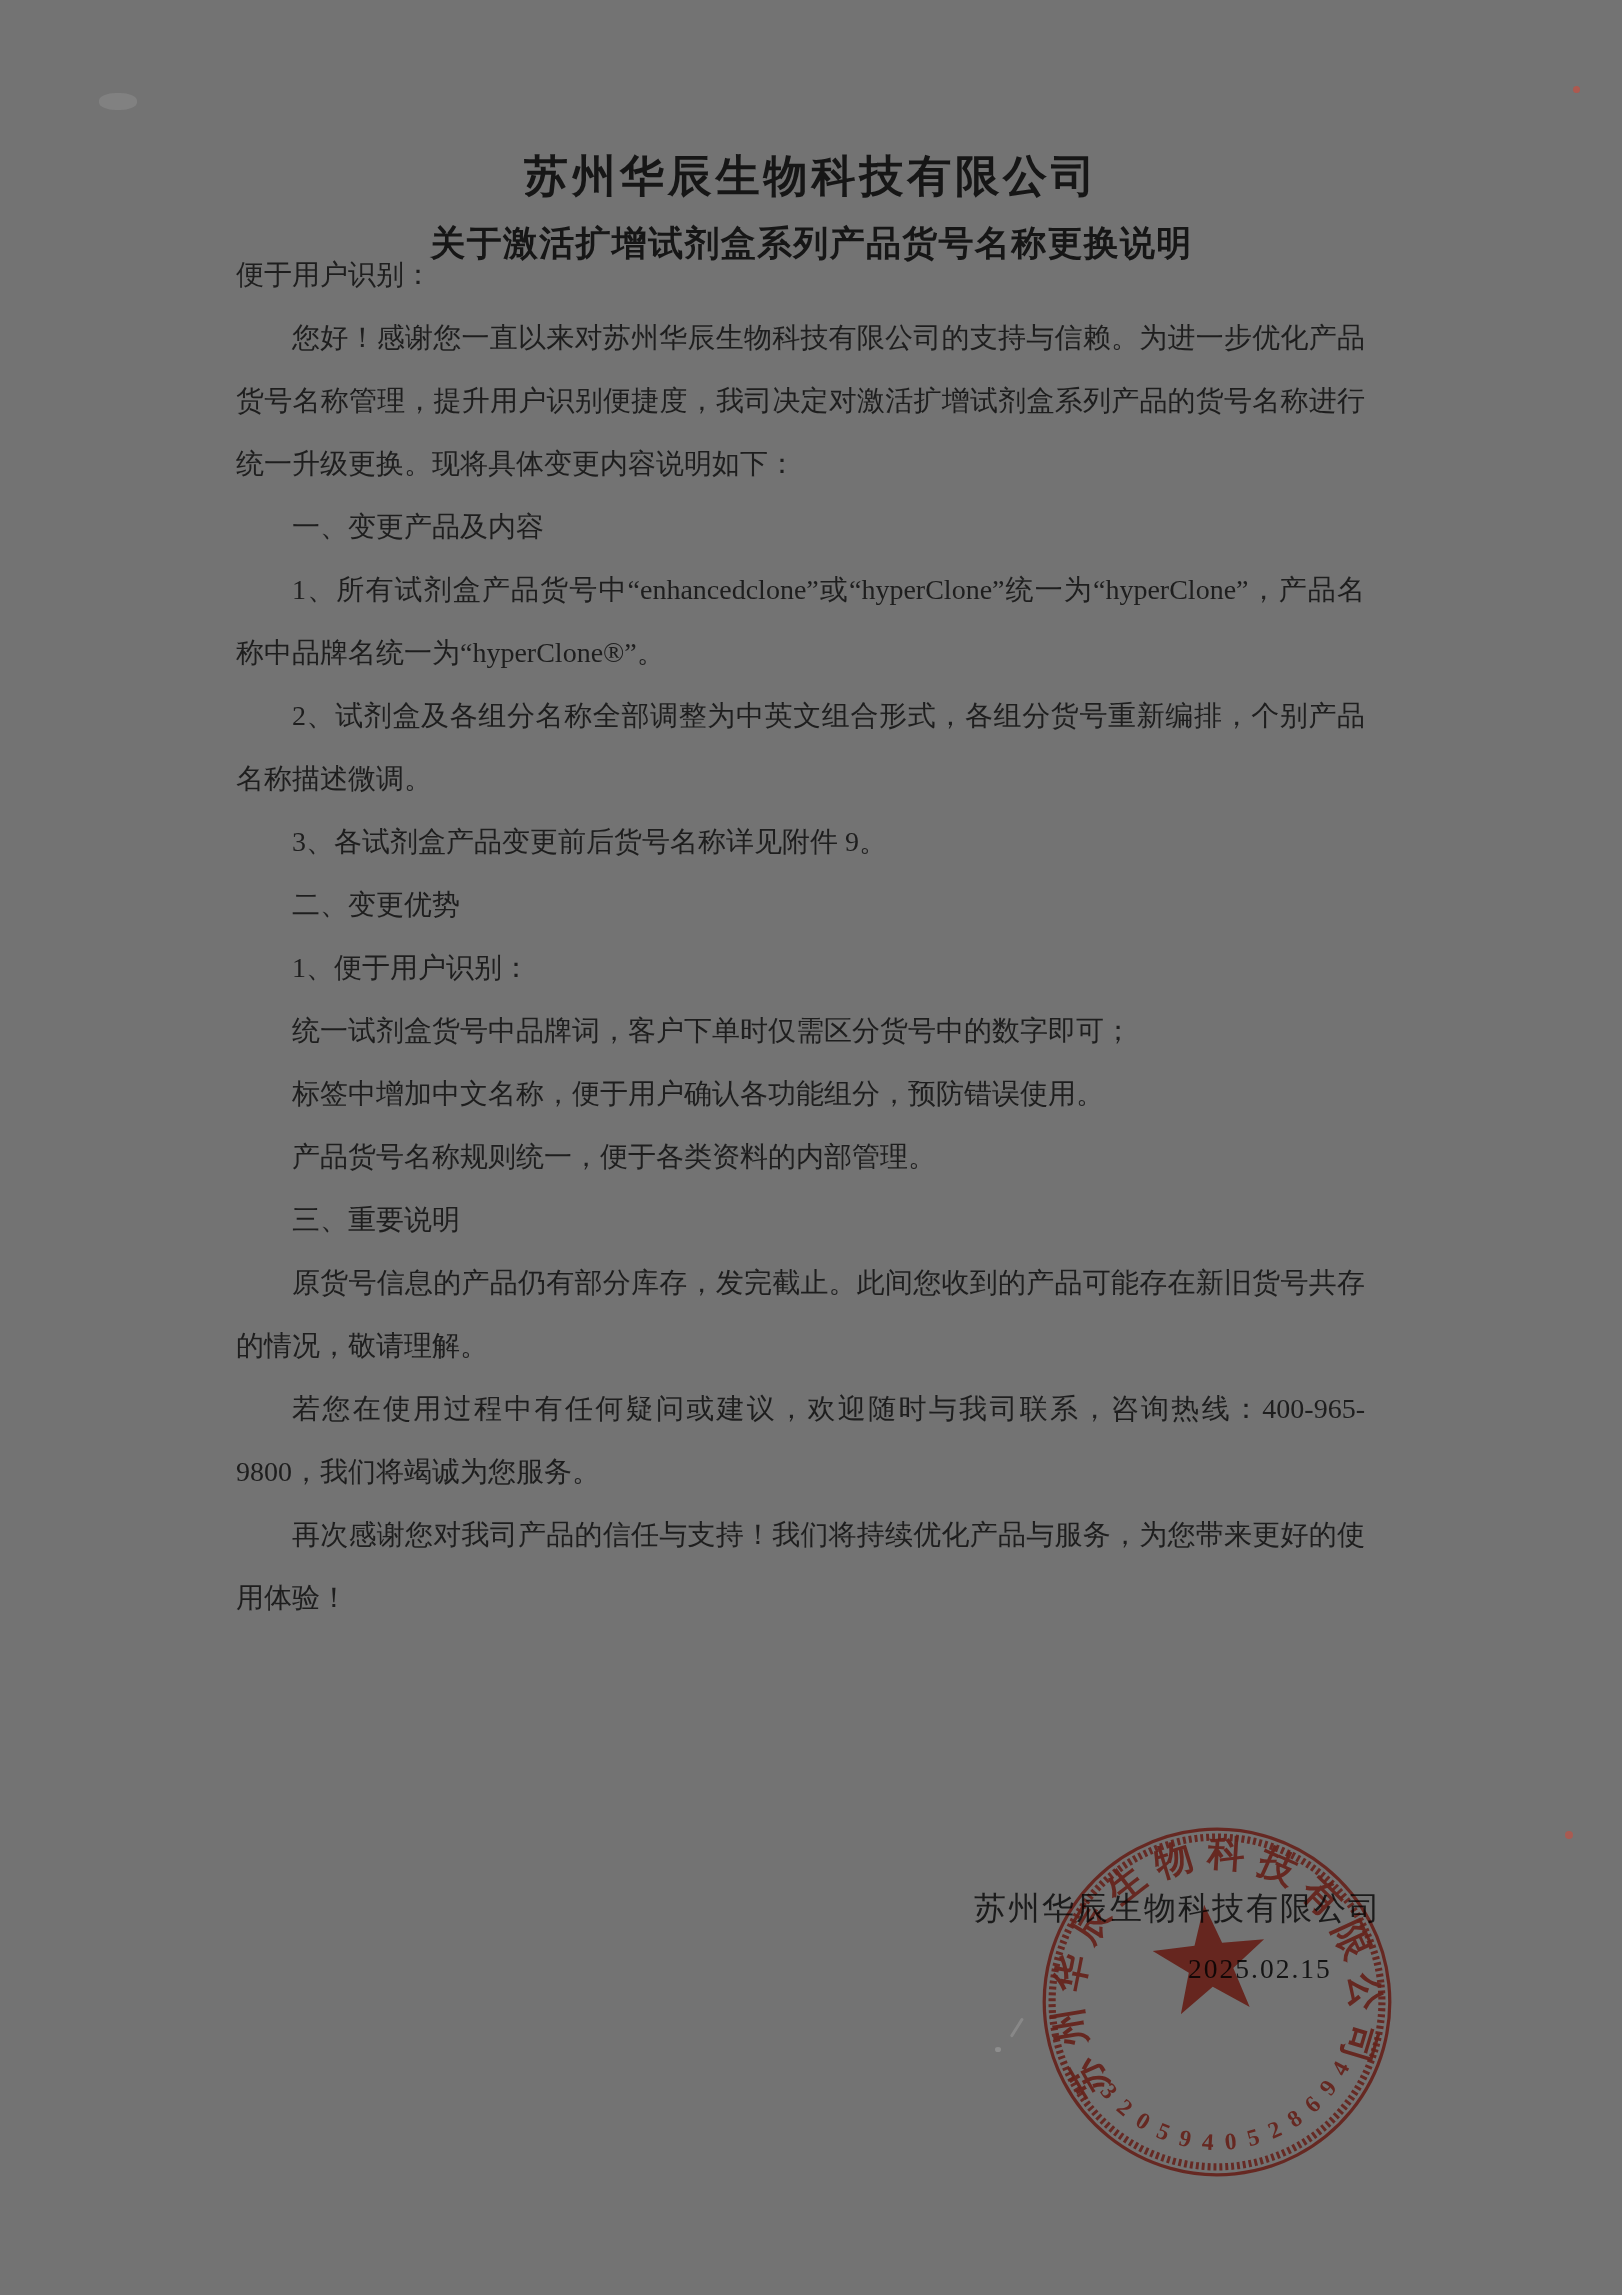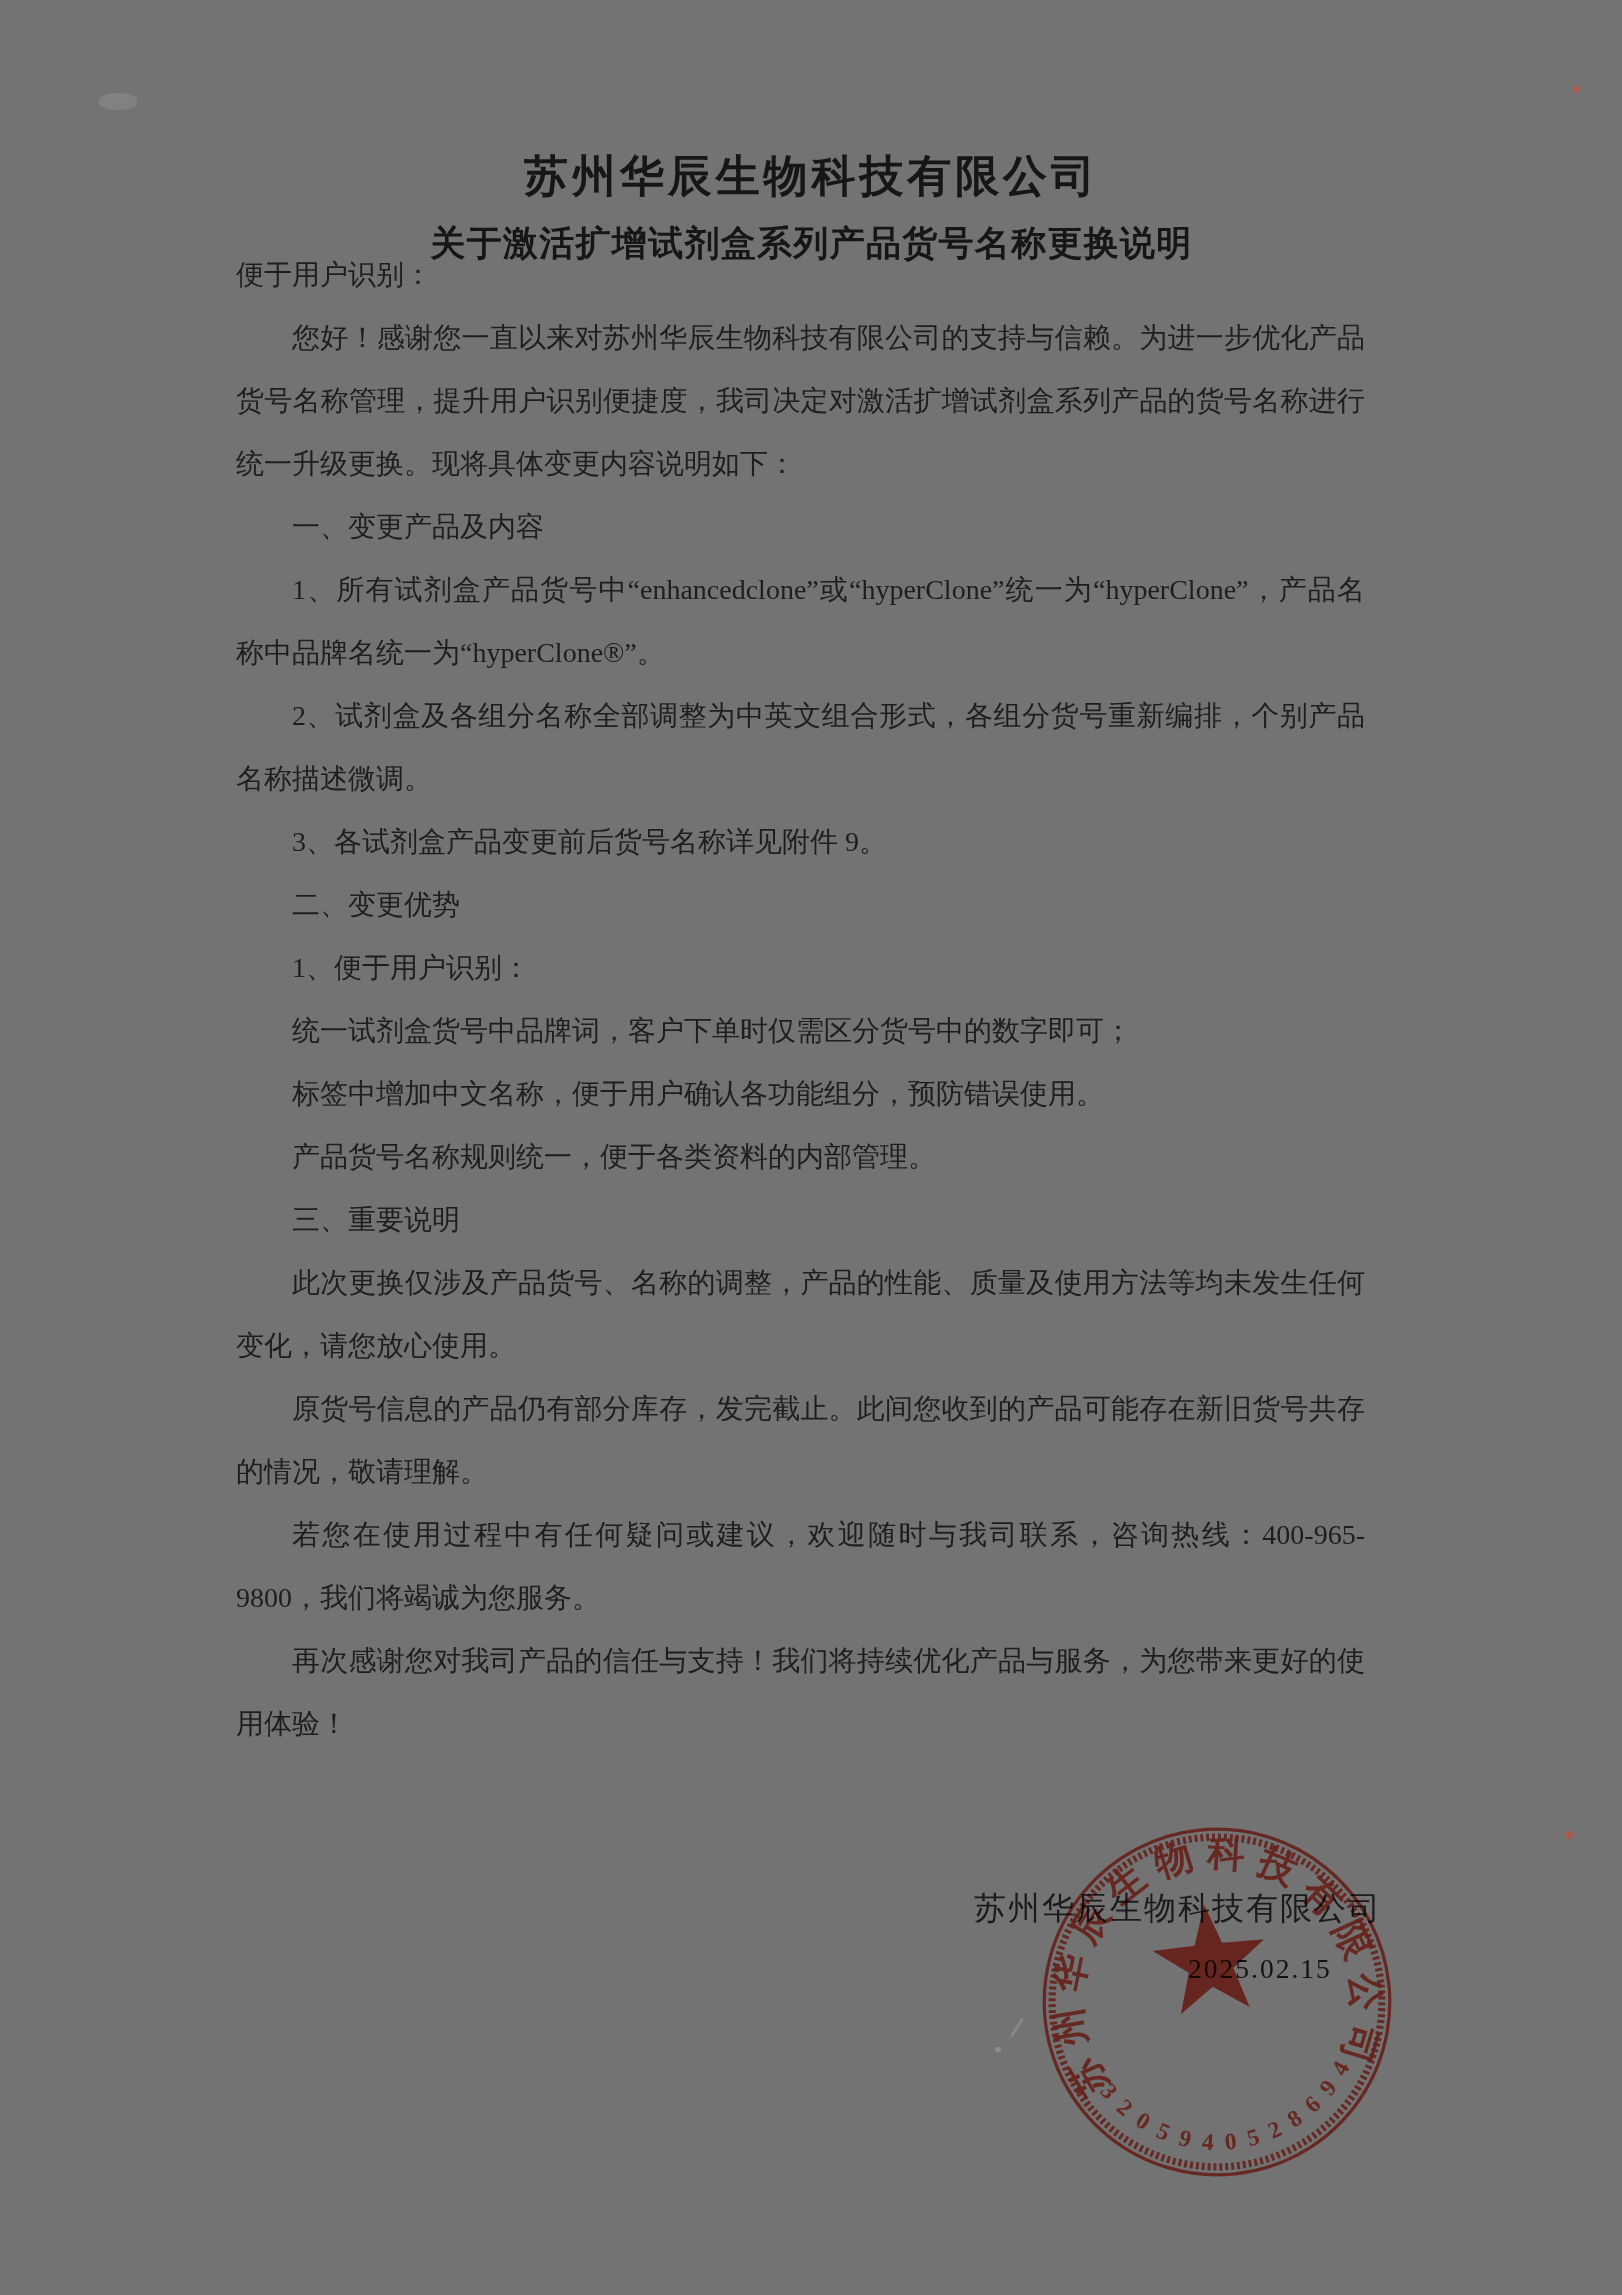--- a/index.html
+++ b/index.html
@@ -132,21 +132,20 @@
     <p class="para">一、变更产品及内容</p>
     <p class="para">1、所有试剂盒产品货号中“enhancedclone”或“hyperClone”统一为“hyperClone”，产品名称中品牌名统一为“hyperClone®”。</p>
     <p class="para">2、试剂盒及各组分名称全部调整为中英文组合形式，各组分货号重新编排，个别产品名称描述微调。</p>
     <p class="para">3、各试剂盒产品变更前后货号名称详见附件 9。</p>
     <p class="para">二、变更优势</p>
     <p class="para">1、便于用户识别：</p>
     <p class="para">统一试剂盒货号中品牌词，客户下单时仅需区分货号中的数字即可；</p>
     <p class="para">标签中增加中文名称，便于用户确认各功能组分，预防错误使用。</p>
     <p class="para">产品货号名称规则统一，便于各类资料的内部管理。</p>
     <p class="para">三、重要说明</p>
-    <p class="para">此次更换仅涉及产品货号、名称的调整，产品的性能、质量及使用方法等均未发生任何变化，请您放心使用。</p>
     <p class="para">原货号信息的产品仍有部分库存，发完截止。此间您收到的产品可能存在新旧货号共存的情况，敬请理解。</p>
     <p class="para">若您在使用过程中有任何疑问或建议，欢迎随时与我司联系，咨询热线：400-965-9800，我们将竭诚为您服务。</p>
     <p class="para">再次感谢您对我司产品的信任与支持！我们将持续优化产品与服务，为您带来更好的使用体验！</p>
   </div>
 
   <div class="sign-company">苏州华辰生物科技有限公司</div>
   <div class="sign-date">2025.02.15</div>
 
   <div class="artifact-slash"></div>
   <div class="artifact-dot"></div>

